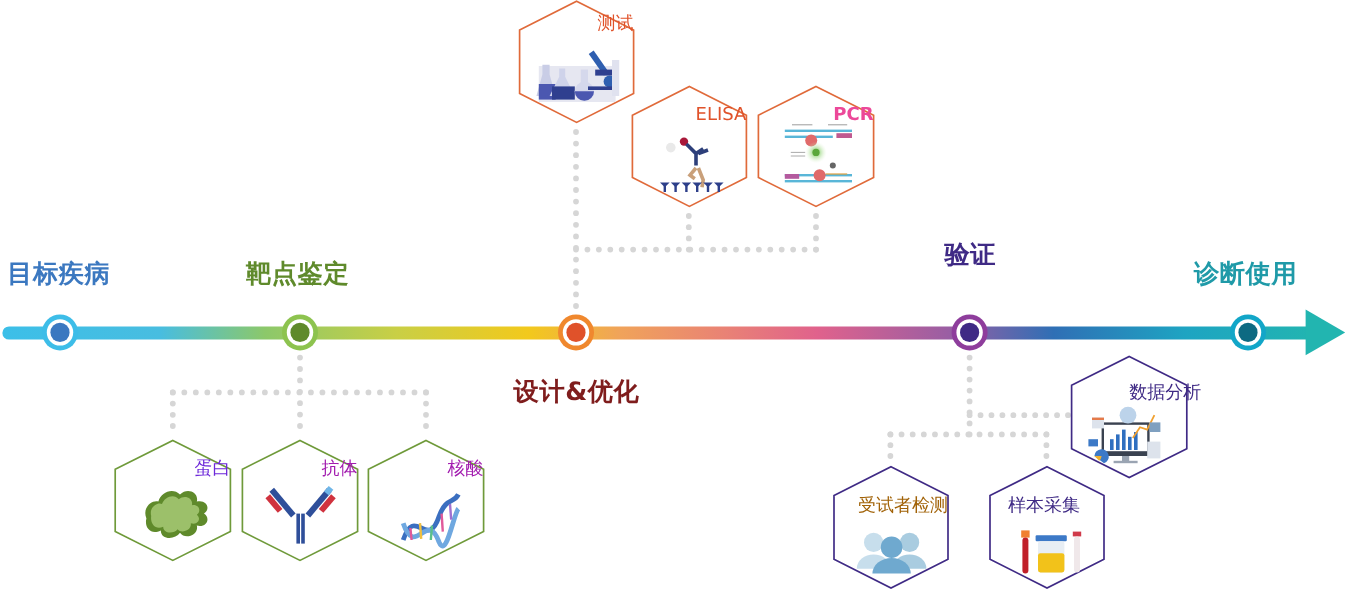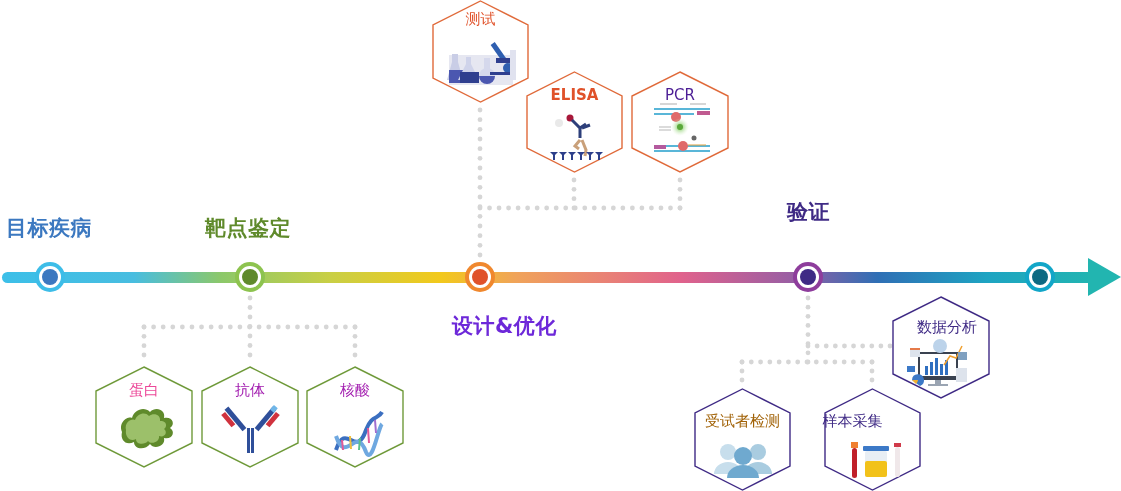--- a/index.html
+++ b/index.html
@@ -1,20 +1,20 @@
 <!DOCTYPE html>
 <html><head>
 <meta charset="utf-8">
 <style>
   html, body { margin:0; padding:0; background:#ffffff; }
   body { width:1121px; height:491px; position:relative; overflow:hidden; font-family:"DejaVu Sans", "Liberation Sans", sans-serif; }
   #stage { position:absolute; left:0; top:0; width:1121px; height:491px; }
   .stage-label { position:absolute; font-weight:bold; font-size:21px; white-space:nowrap; letter-spacing:0.5px; }
   .hex-wrap { position:absolute; }
-  .hex-text { position:absolute; left:0; width:100%; text-align:center; font-size:15px; white-space:nowrap; }
+  .hex-text { position:absolute; left:0; width:100%; text-align:right; font-size:15px; white-space:nowrap; }
 </style>
 </head>
 <body>
 
 <div id="stage">
   <svg width="1121" height="491" viewBox="0 0 1121 491" style="position:absolute;left:0;top:0">
     <defs>
       <linearGradient id="bar" x1="0" y1="0" x2="1" y2="0">
         <stop offset="0" stop-color="#3cbfe8"></stop>
         <stop offset="0.12" stop-color="#48bde0"></stop>
@@ -331,34 +331,35 @@
       <rect x="863" y="446" width="26" height="5" rx="1" fill="#3c79c7"></rect>
       <rect x="865" y="451" width="22" height="26" rx="2" fill="#e8eef4"></rect>
       <rect x="865" y="461" width="22" height="16" rx="2" fill="#f2c21a"></rect>
       <rect x="894" y="443" width="7" height="4" fill="#d03a4a"></rect>
       <rect x="895" y="447" width="5" height="30" rx="2.5" fill="#f0e8ea"></rect>
     </g>
   </svg>
 
   <div class="stage-label" style="left:6px;top:214px;color:#3b78c0">目标疾病</div>
   <div class="stage-label" style="left:205px;top:214px;color:#5f8a2b">靶点鉴定</div>
-  <div class="stage-label" style="left:452px;top:312px;color:#6d28d9">设计&amp;优化</div>
+  <div class="stage-label" style="left:428px;top:312px;color:#7f1d1d">设计&amp;优化</div>
   <div class="stage-label" style="left:787px;top:198px;color:#3f2a85">验证</div>
+  <div class="stage-label" style="left:995px;top:214px;color:#1f9aa8">诊断使用</div>
 
   <div class="hex-wrap" style="left:433px;top:10px;width:95px;height:20px">
     <div class="hex-text" style="color:#e0522a">测试</div>
   </div>
   <div class="hex-wrap" style="left:527px;top:86px;width:95px;height:20px">
-    <div class="hex-text" style="color:#e0522a;font-weight:bold">ELISA</div>
+    <div class="hex-text" style="color:#e0522a;font-weight:normal">ELISA</div>
   </div>
   <div class="hex-wrap" style="left:632px;top:86px;width:96px;height:20px">
-    <div class="hex-text" style="color:#4c1d95;font-weight:normal">PCR</div>
+    <div class="hex-text" style="color:#ec4899;font-weight:bold">PCR</div>
   </div>
   <div class="hex-wrap" style="left:96px;top:381px;width:96px;height:20px">
-    <div class="hex-text" style="color:#ec4899">蛋白</div>
+    <div class="hex-text" style="color:#6d28d9">蛋白</div>
   </div>
   <div class="hex-wrap" style="left:202px;top:381px;width:96px;height:20px">
     <div class="hex-text" style="color:#a21caf">抗体</div>
   </div>
   <div class="hex-wrap" style="left:307px;top:381px;width:96px;height:20px">
     <div class="hex-text" style="color:#a21caf">核酸</div>
   </div>
   <div class="hex-wrap" style="left:893px;top:318px;width:108px;height:20px">
     <div class="hex-text" style="color:#3f2a85">数据分析</div>
   </div>

